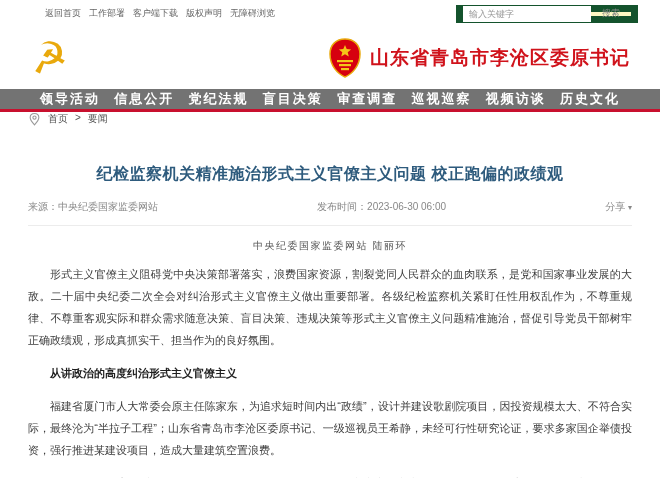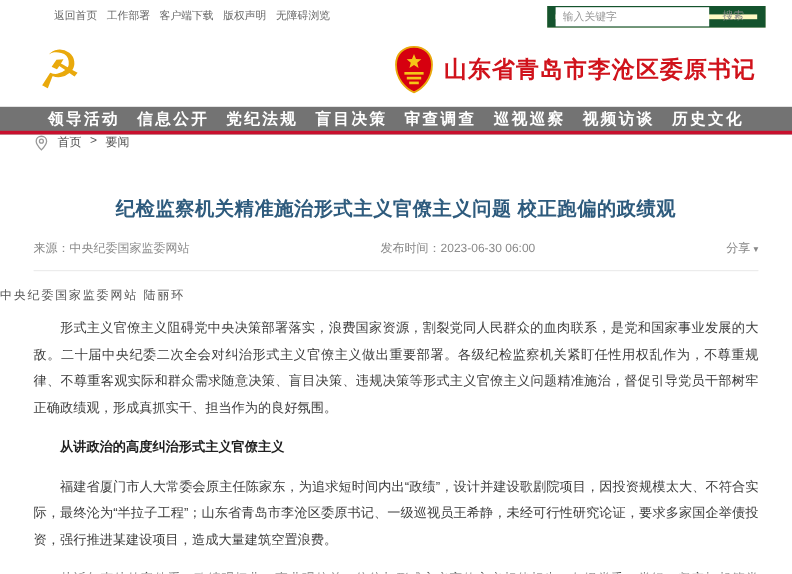--- a/index.html
+++ b/index.html
@@ -26,21 +26,21 @@
   .nav-item { color:#fff; font-weight:bold; font-size:13px; letter-spacing:2px; cursor:pointer; white-space:nowrap; }
   
   .breadcrumb { height:40px; display:flex; align-items:flex-start; padding:0 28px; color:#555; font-size:10px; gap:7px; }
   .breadcrumb .link { cursor:pointer; }
   .pin-icon { display:inline-flex; }
   
   .article-title { text-align:center; color:#2e5b7d; font-size:16px; font-weight:bold; margin:12px 40px 0; letter-spacing:0.5px; }
   .meta { display:flex; justify-content:space-between; align-items:center; gap:34px; font-size:10px; color:#888; margin:15px 28px 0; padding-bottom:11px; border-bottom:1px solid #ececec; }
   .meta .share { cursor:pointer; }
   .arrow-down { font-size:8px; color:#888; }
-  .byline { font-family:"DejaVu Serif", serif; color:#555; font-size:10px; margin-top:13px; letter-spacing:1.5px; }
+  .byline { text-align:center; font-family:"DejaVu Serif", serif; color:#555; font-size:10px; margin-top:13px; letter-spacing:1.5px; }
   .content { padding:10px 28px 0; font-size:11px; color:#3d3d3d; line-height:22px; text-align:justify; }
   .content p { margin:0 0 11px; text-indent:2em; }
   .content p.heading { font-weight:bold; color:#1f1f1f; }
 </style>
 </head>
 <body>
 
 <div class="topbar">
   <div class="topbar-links">
       <span>返回首页</span>

